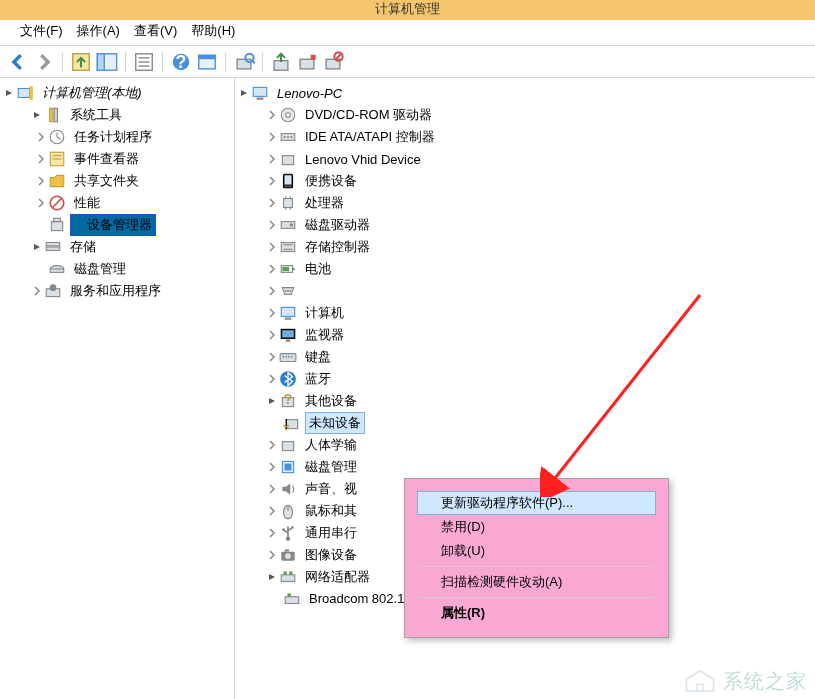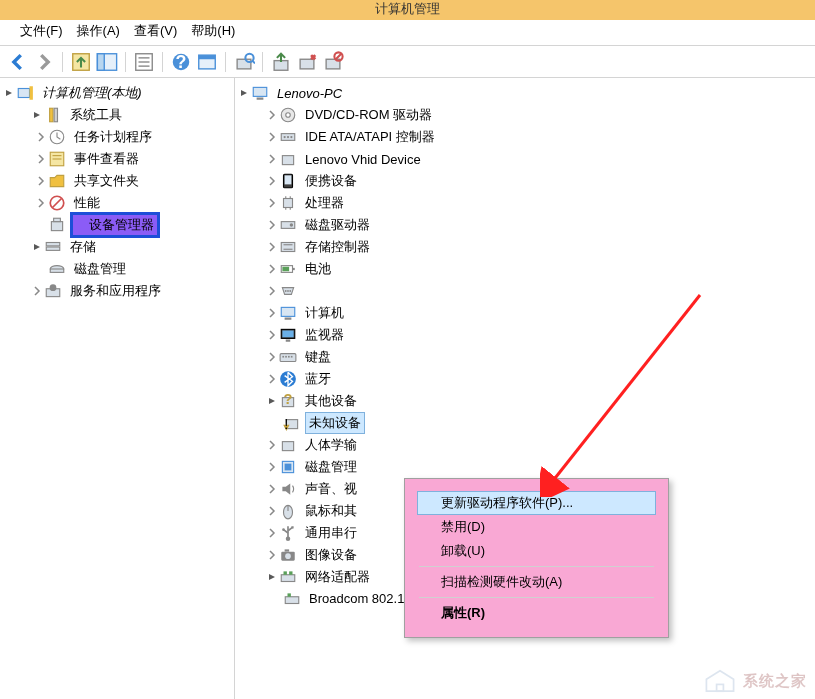--- a/index.html
+++ b/index.html
@@ -16,39 +16,39 @@
 .toolbar .sep { width: 1px; height: 20px; background: #d4d4d4; margin: 0 4px; }
 
 .content { display: flex; height: calc(699px - 20px - 26px - 32px); }
 .left-pane { width: 235px; border-right: 1px solid #d4d4d4; overflow: auto; padding: 4px 0; }
 .right-pane { flex: 1; overflow: auto; padding: 4px 0; position: relative; }
 .tree-row { display: flex; align-items: center; height: 22px; padding-left: 2px; white-space: nowrap; }
 .twisty { width: 14px; height: 14px; display: inline-flex; align-items: center; justify-content: center; margin-right: 0px; flex-shrink: 0; }
 .twisty svg { width: 10px; height: 10px; }
 .icon { width: 18px; height: 18px; display: inline-flex; align-items: center; justify-content: center; margin-right: 4px; flex-shrink: 0; }
 .label { padding: 1px 3px; border: 1px solid transparent; }
-.label.selected { background: #8b5cf6; border: 3px solid #1d4ed8; padding-left: 16px; }
+.label.selected { background: #0369a1; border: 1px solid #1d4ed8; padding-left: 16px; }
 .label.highlighted { background: #cde8ff; border: 1px solid #7fb1dd; }
 
 .indent-0 { padding-left: 2px; font-style: italic; }
 .indent-1 { padding-left: 30px; }
 .indent-2 { padding-left: 34px; }
 
 .context-menu { position: absolute; left: 404px; top: 478px; width: 265px; background: #f9a8d4; border: 1px solid #a0a0a0; box-shadow: 3px 3px 6px rgba(0,0,0,0.25); z-index: 100; padding: 12px; }
 .context-menu .cm-item { height: 24px; display: flex; align-items: center; padding: 0 24px; }
 .context-menu .cm-item.hover { background: #cde8ff; border: 1px solid #7fb1dd; padding: 0 23px; }
 .context-menu .cm-sep { height: 1px; background: #d0d0d0; margin: 3px 2px; }
 
 
 .arrow-overlay { position: absolute; left: 540px; top: 287px; z-index: 200; pointer-events: none; }
 
 
 .watermark { position: absolute; right: 8px; bottom: 4px; opacity: 0.25; display: flex; align-items: center; gap: 6px; z-index: 50; }
 .watermark svg { width: 34px; height: 28px; }
-.watermark span { font-size: 15px; color: #7f1d1d; font-weight: 700; letter-spacing: 1px; }
+.watermark span { font-size: 20px; color: #0f766e; font-weight: 400; letter-spacing: 1px; }
 </style>
 </head>
 <body>
 
 <div class="titlebar">
   <span>计算机管理</span>
 </div>
 
 <div class="menubar">
   <span class="menu-item">文件(F)</span>

